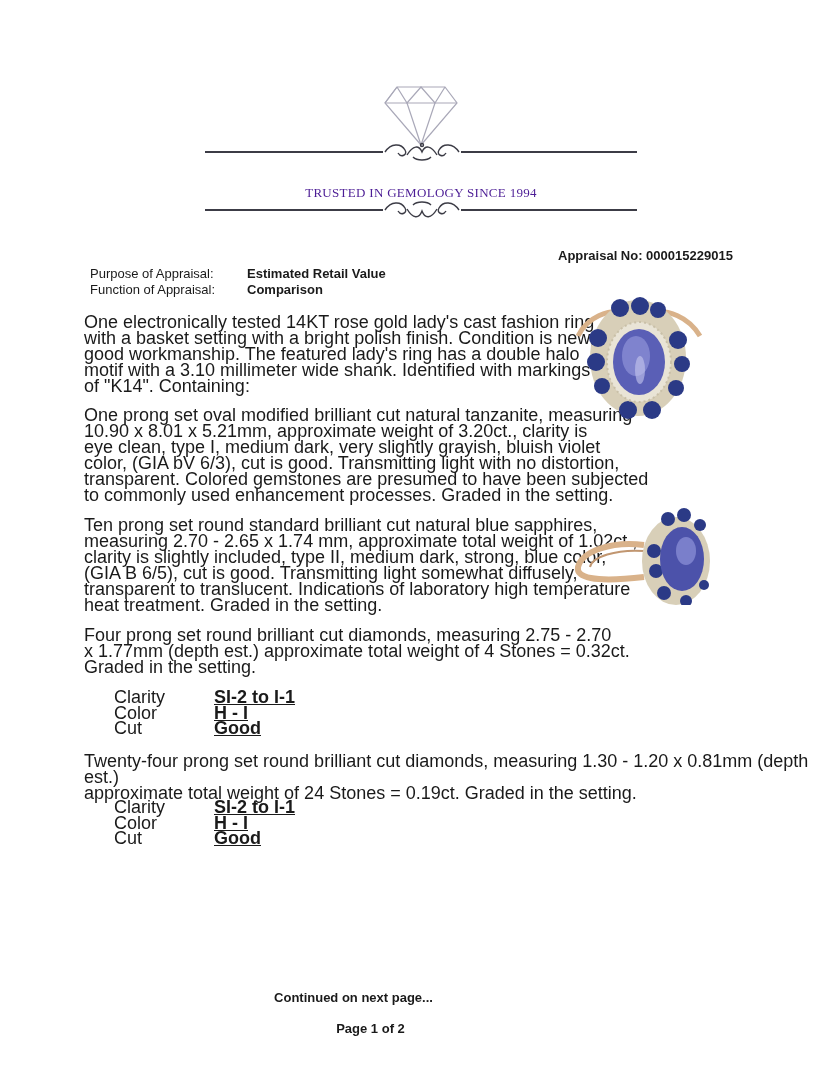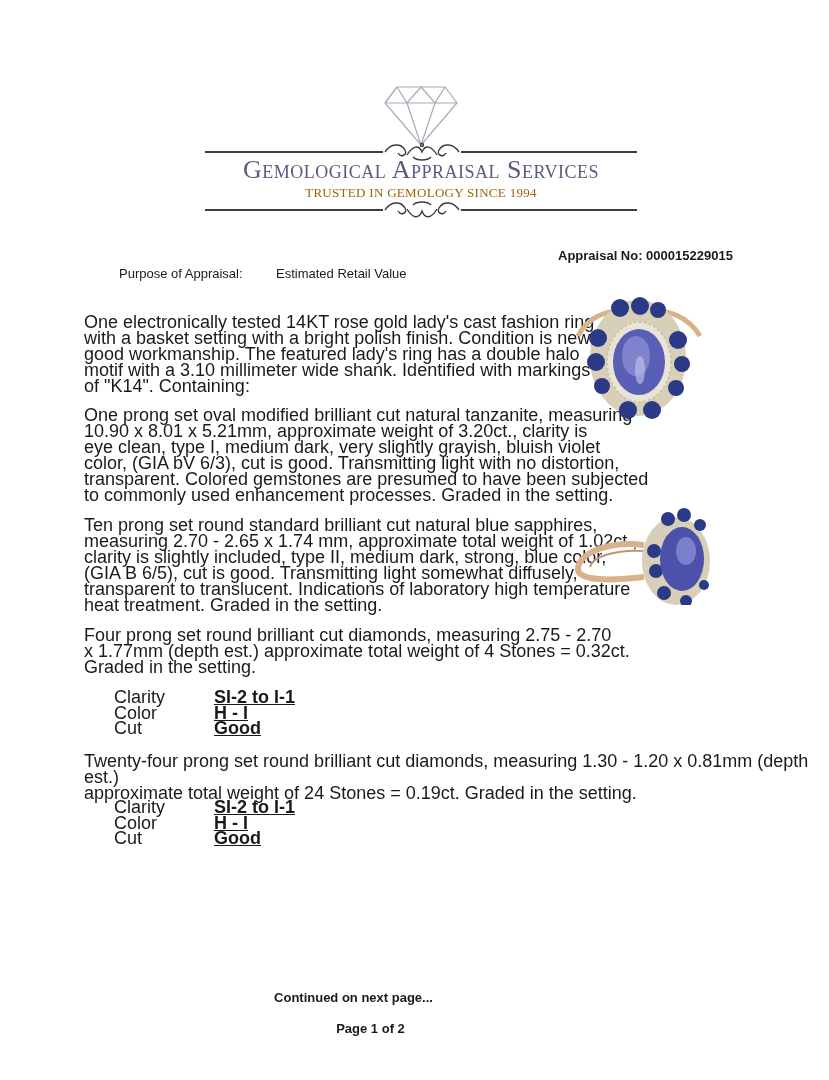--- a/index.html
+++ b/index.html
@@ -15,27 +15,27 @@
     .scroll { position: absolute; }
     .brand-title {
       position: absolute; left: 0; width: 432px; top: 70px; text-align: center;
       font-family: "Liberation Serif", "DejaVu Serif", serif;
       font-size: 26px; letter-spacing: 0.5px; color: #5b5a7f;
       font-variant: small-caps; white-space: nowrap;
     }
     .brand-sub {
       position: absolute; left: 0; width: 432px; top: 100px; text-align: center;
       font-family: "Liberation Serif", "DejaVu Serif", serif;
-      font-size: 13px; letter-spacing: 0.3px; color: #a16207; white-space: nowrap;
+      font-size: 13px; letter-spacing: 0.3px; color: #4c1d95; white-space: nowrap;
     }
     .appr-no { left: 558px; top: 228px; font-size: 13px; font-weight: bold; white-space: nowrap; margin-top: 20px; }
     .meta { left: 90px; top: 266px; font-size: 13px; line-height: 16px; }
-    .meta-row { display: flex; margin-left: 29px; }
+    .meta-row { display: flex; }
     .meta-label { width: 157px; }
-    .meta-val { font-weight: normal; }
+    .meta-val { font-weight: bold; }
     .para { left: 84px; font-size: 18px; line-height: 16px; white-space: pre-line; }
     .grade { left: 114px; font-size: 18px; line-height: 15.5px; }
     .grade-row { display: flex; }
     .grade-label { width: 100px; }
     .grade-val { font-weight: bold; text-decoration: underline; }
     .footer-line { left: 0; width: 707px; text-align: center; font-size: 13px; font-weight: bold; }
     .ring { position: absolute; }
   </style>
 </head>
 <body>
@@ -55,41 +55,44 @@
   <div class="rule" style="left:256px; top:66px; width:176px;"></div>
   <svg class="scroll" style="left:178px; top:56px;" width="78" height="22" viewBox="0 0 78 22">
     <g fill="none" stroke="#3c3c46" stroke-width="1.4">
       <path d="M2,11 C8,2 18,2 22,9 C25,14 18,17 15,12"></path>
       <path d="M76,11 C70,2 60,2 56,9 C53,14 60,17 63,12"></path>
       <path d="M24,14 C30,4 36,4 39,11 C42,4 48,4 54,14"></path>
       <path d="M30,16 C34,20 44,20 48,16"></path>
       <circle cx="39" cy="4" r="1.5"></circle>
     </g>
   </svg>
-  <div class="brand-title">Gemological Appraisal Services</div>
   <div class="brand-sub">TRUSTED IN GEMOLOGY SINCE 1994</div>
 
   <div class="rule" style="left:0; top:124px; width:178px;"></div>
   <div class="rule" style="left:256px; top:124px; width:176px;"></div>
   <svg class="scroll" style="left:178px; top:114px;" width="78" height="22" viewBox="0 0 78 22">
     <g fill="none" stroke="#3c3c46" stroke-width="1.4">
       <path d="M2,11 C8,2 18,2 22,9 C25,14 18,17 15,12"></path>
       <path d="M76,11 C70,2 60,2 56,9 C53,14 60,17 63,12"></path>
       <path d="M24,10 C30,20 36,20 39,12 C42,20 48,20 54,10"></path>
       <path d="M30,6 C34,2 44,2 48,6"></path>
     </g>
   </svg>
 </div>
 
 <div class="abs appr-no">Appraisal No: 000015229015</div>
 
 <div class="abs meta">
   <div class="meta-row">
     <span class="meta-label">Purpose of Appraisal:</span>
     <span class="meta-val">Estimated Retail Value</span>
+  </div>
+  <div class="meta-row">
+    <span class="meta-label">Function of Appraisal:</span>
+    <span class="meta-val">Comparison</span>
   </div>
 </div>
 
 <div class="abs para" style="top:314px;">One electronically tested 14KT rose gold lady's cast fashion ring
 with a basket setting with a bright polish finish. Condition is new,
 good workmanship. The featured lady's ring has a double halo
 motif with a 3.10 millimeter wide shank. Identified with markings
 of "K14".  Containing:</div>
 <div class="abs para" style="top:407px;">One prong set oval modified brilliant cut natural tanzanite, measuring
 10.90 x 8.01 x 5.21mm, approximate weight of 3.20ct., clarity is

